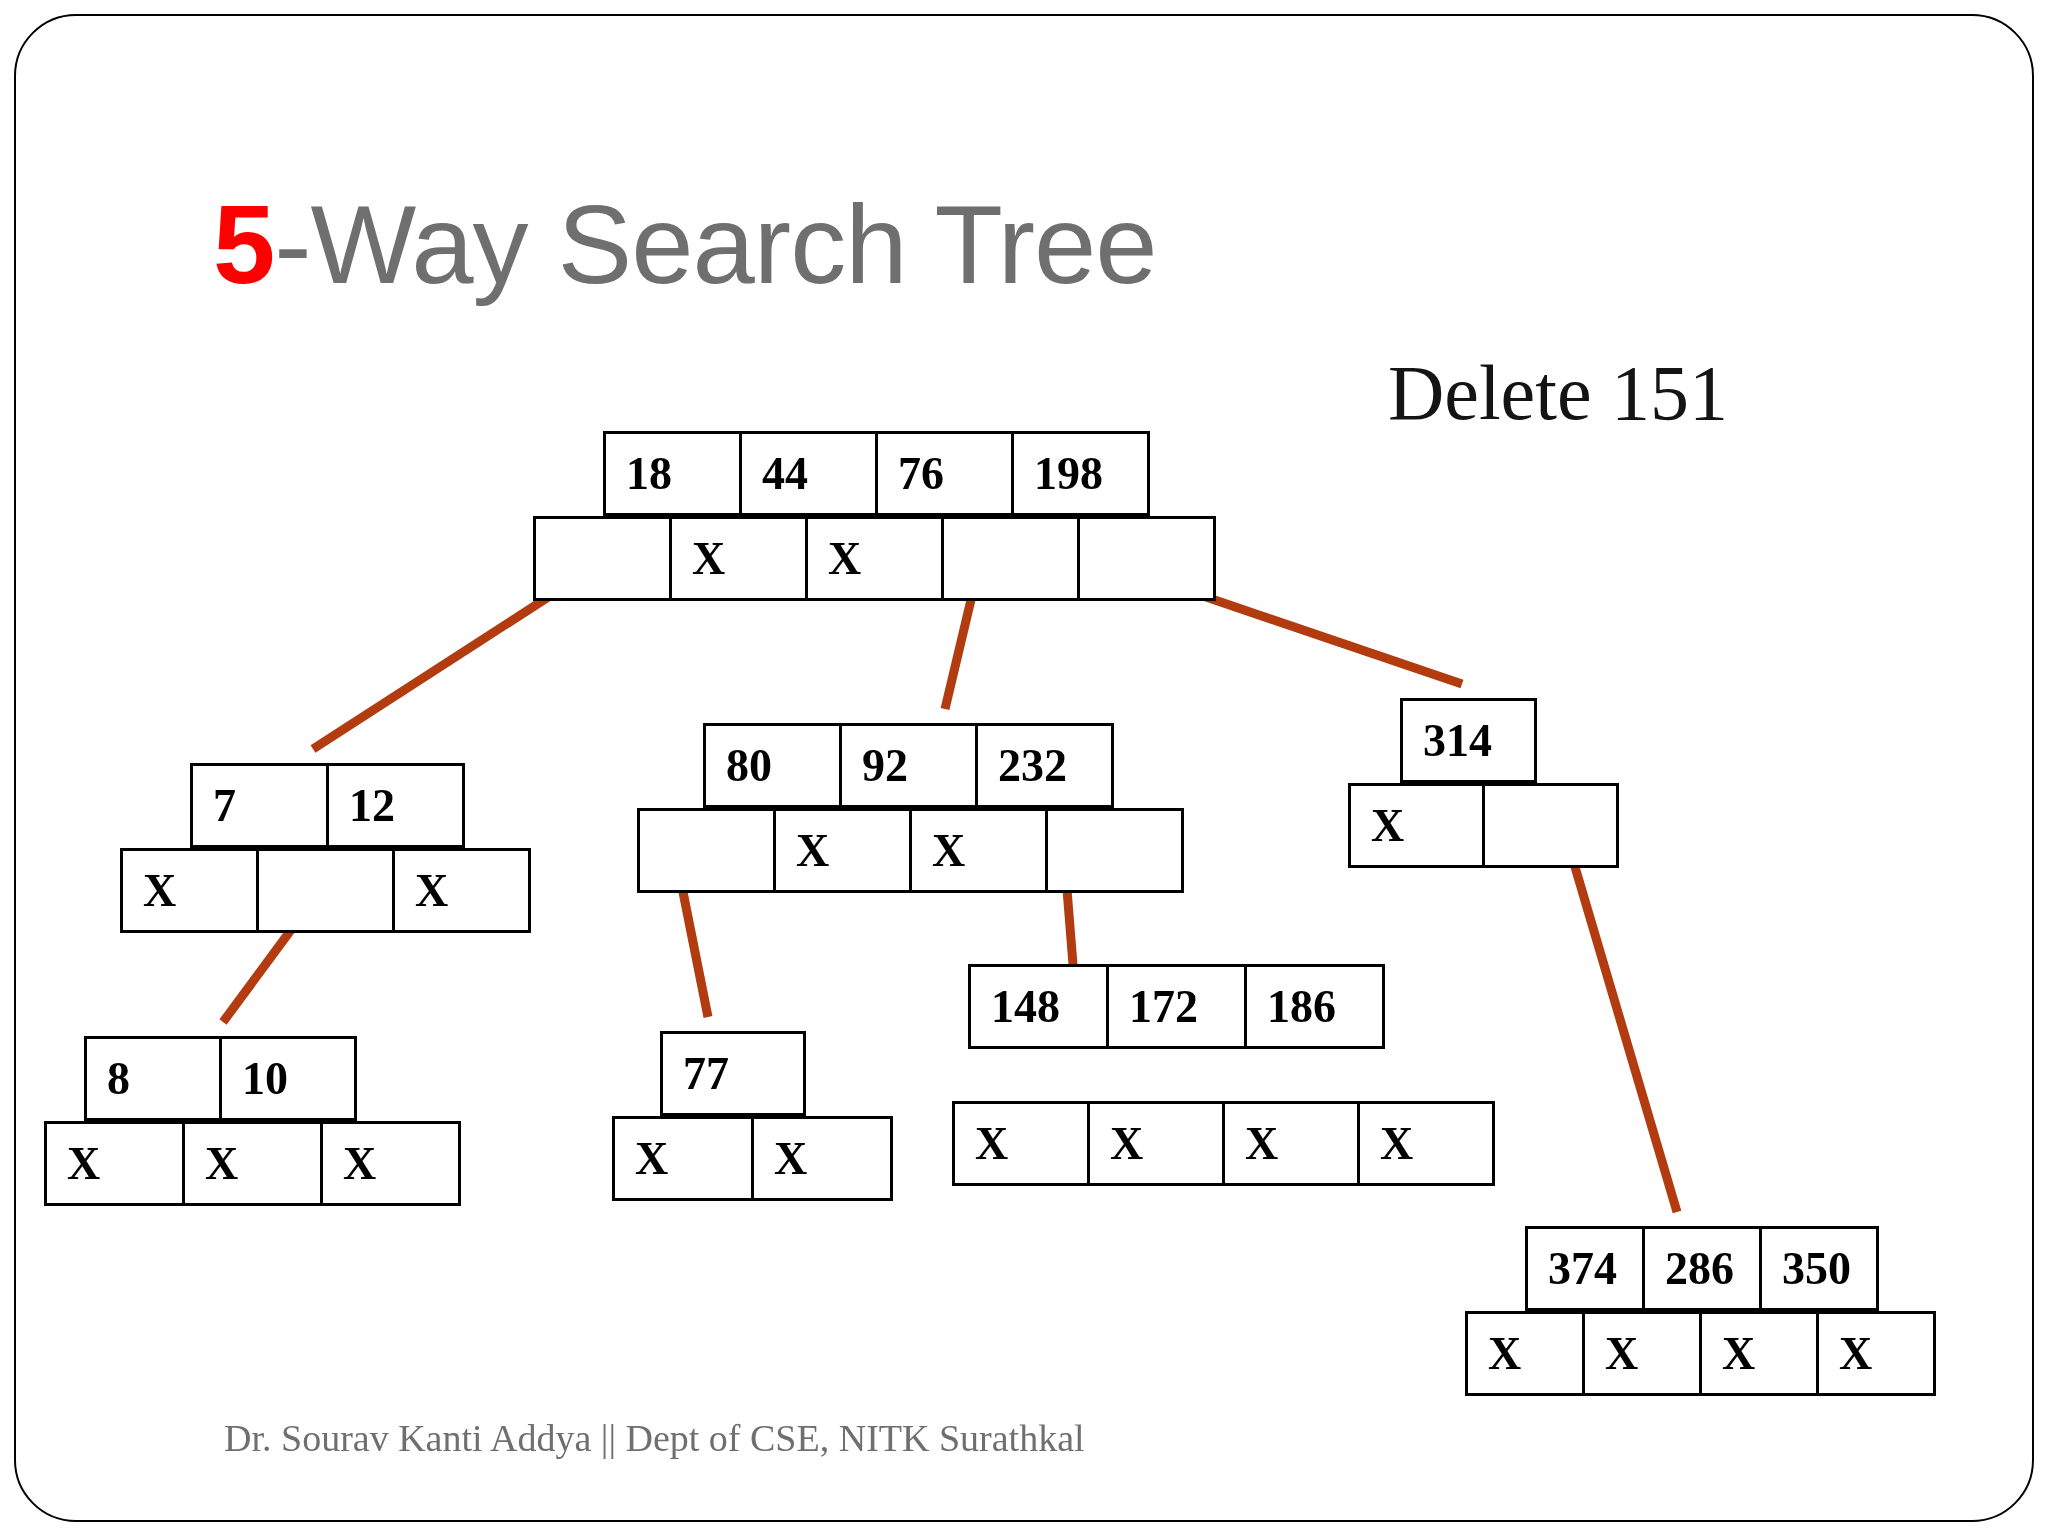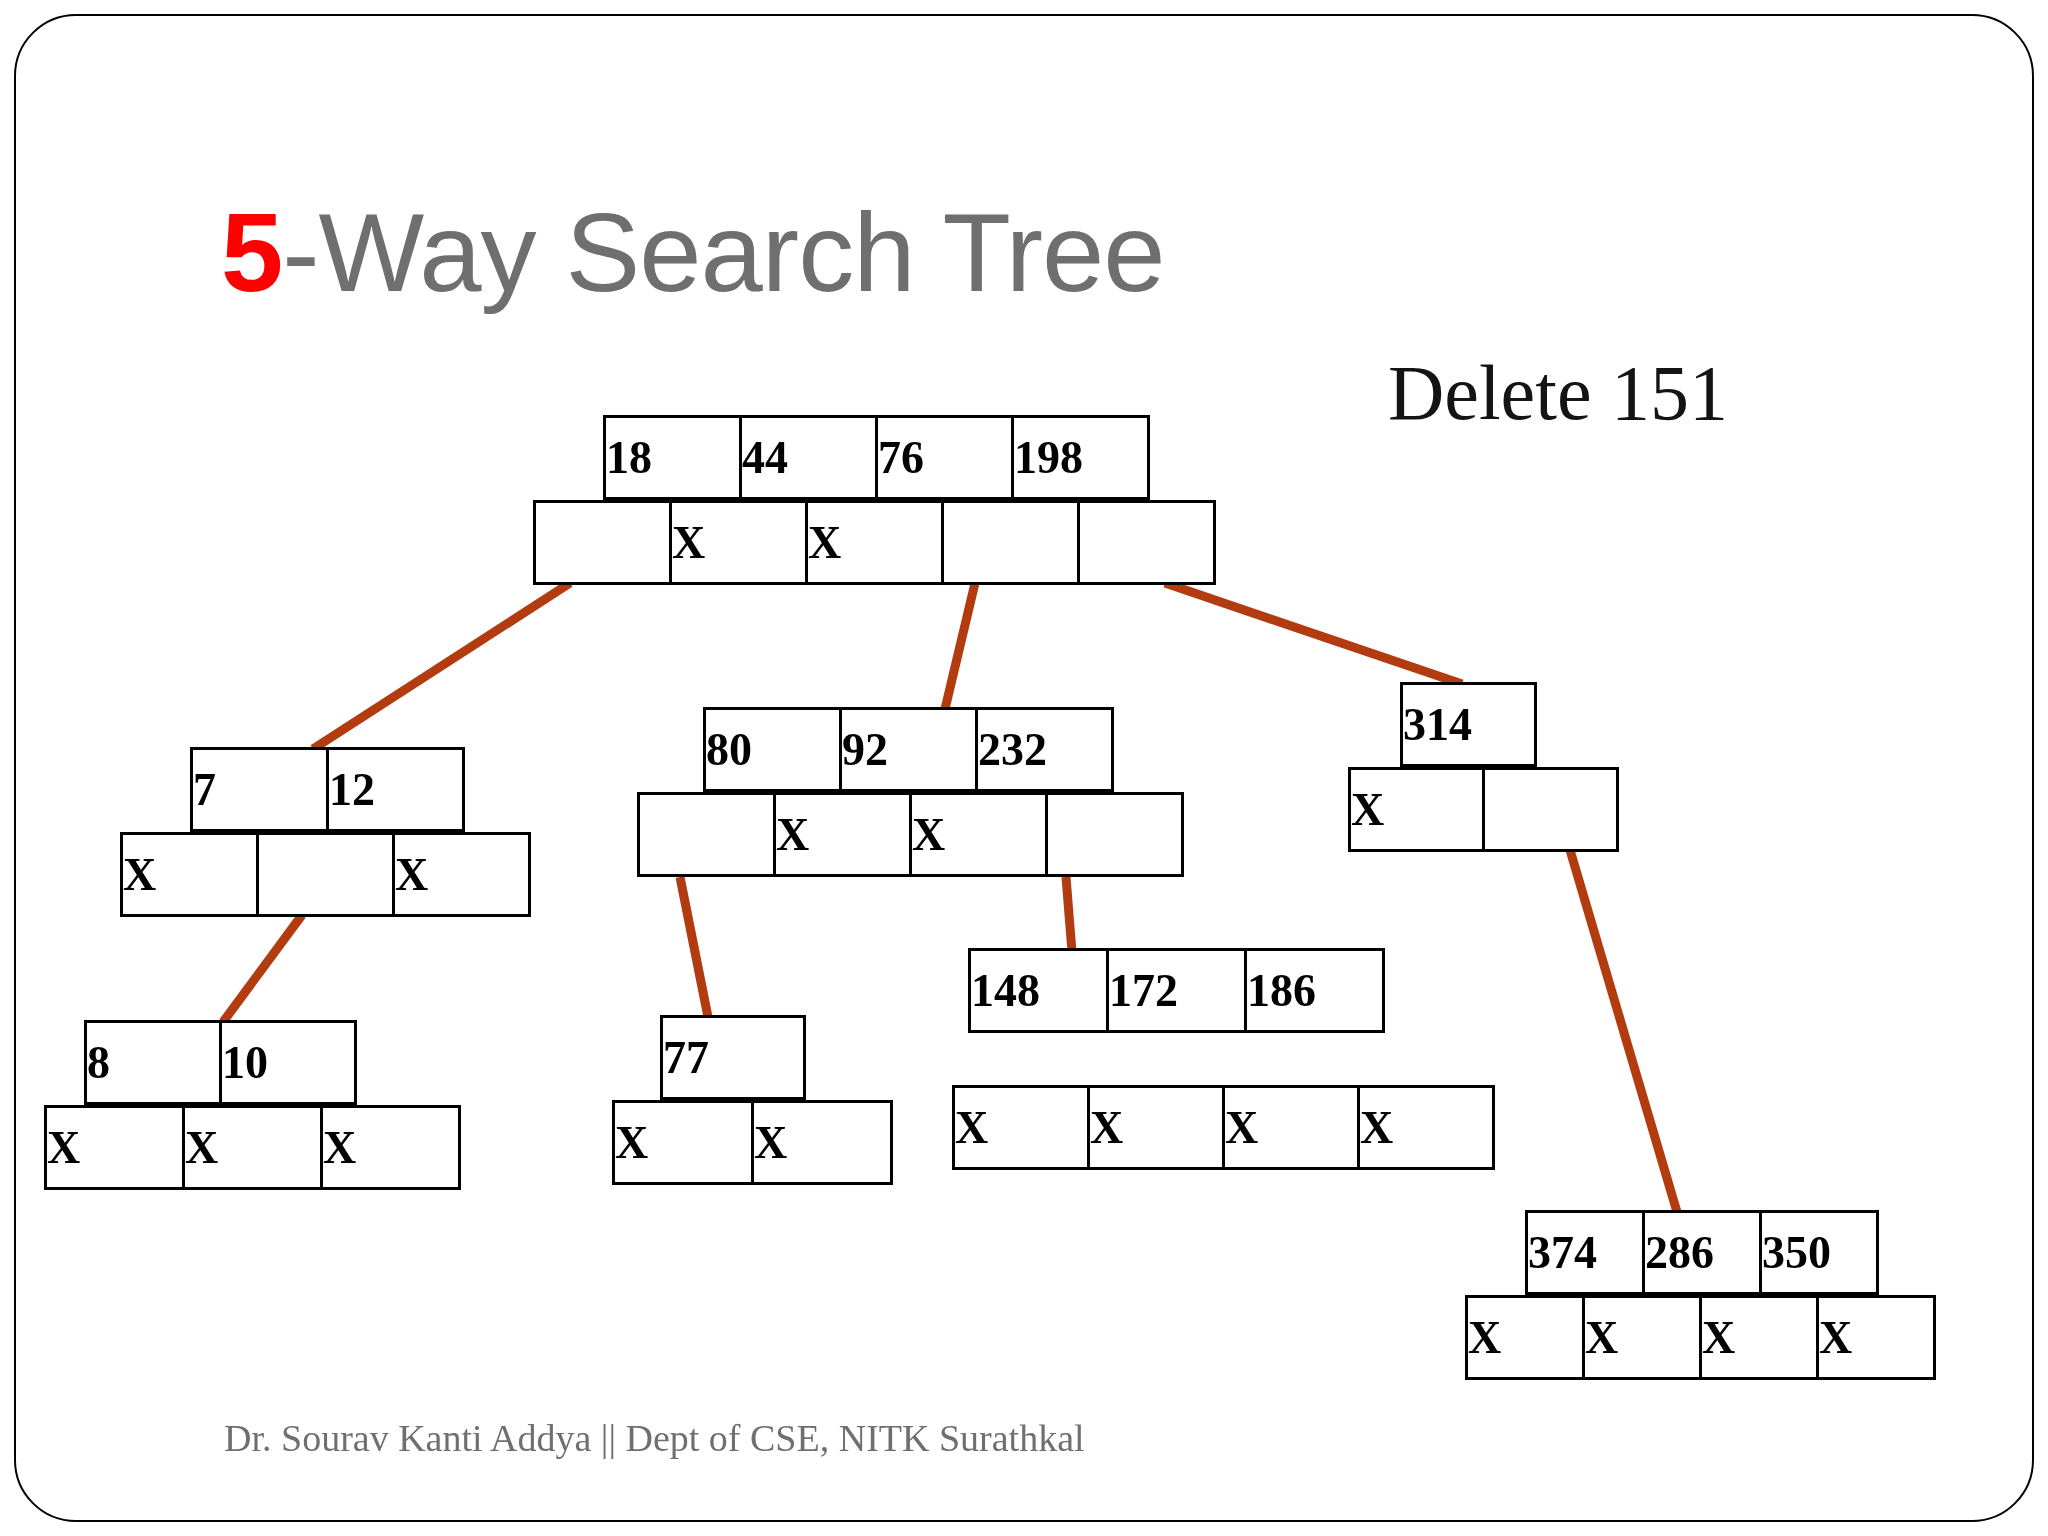--- a/index.html
+++ b/index.html
@@ -13,21 +13,21 @@
   .slide-border{
     position:absolute;
     left:14px;top:14px;right:14px;bottom:14px;
     border:2px solid #000000;
     border-radius:62px;
     pointer-events:none;
   }
   .page-title{
     position:absolute;
     left:205px;top:172px;
-    margin:16px;
+    margin:8px;
     font-family:"Liberation Sans", sans-serif;
     font-size:112px;
     font-weight:normal;
     color:#6f6f6f;
     letter-spacing:-1px;
     white-space:nowrap;
   }
   .page-title .accent{
     color:#ff0000;
     font-weight:bold;
@@ -56,24 +56,26 @@
     display:flex;
   }
   .cell{
     box-sizing:border-box;
     width:var(--cw,139px);
     height:var(--ch,85px);
     border:3px solid #000000;
     background:#ffffff;
     display:flex;
     align-items:center;
+    padding-left:20px;
     font-family:"Liberation Serif", serif;
     font-weight:bold;
     font-size:46px;
     color:#000000;
+    margin-top:16px;
   }
   .cell + .cell{ margin-left:-3px; }
   .footer{
     position:absolute;
     left:224px;top:1416px;
     font-family:"Liberation Serif", serif;
     font-size:38px;
     color:#6f6f6f;
     white-space:nowrap;
   }

